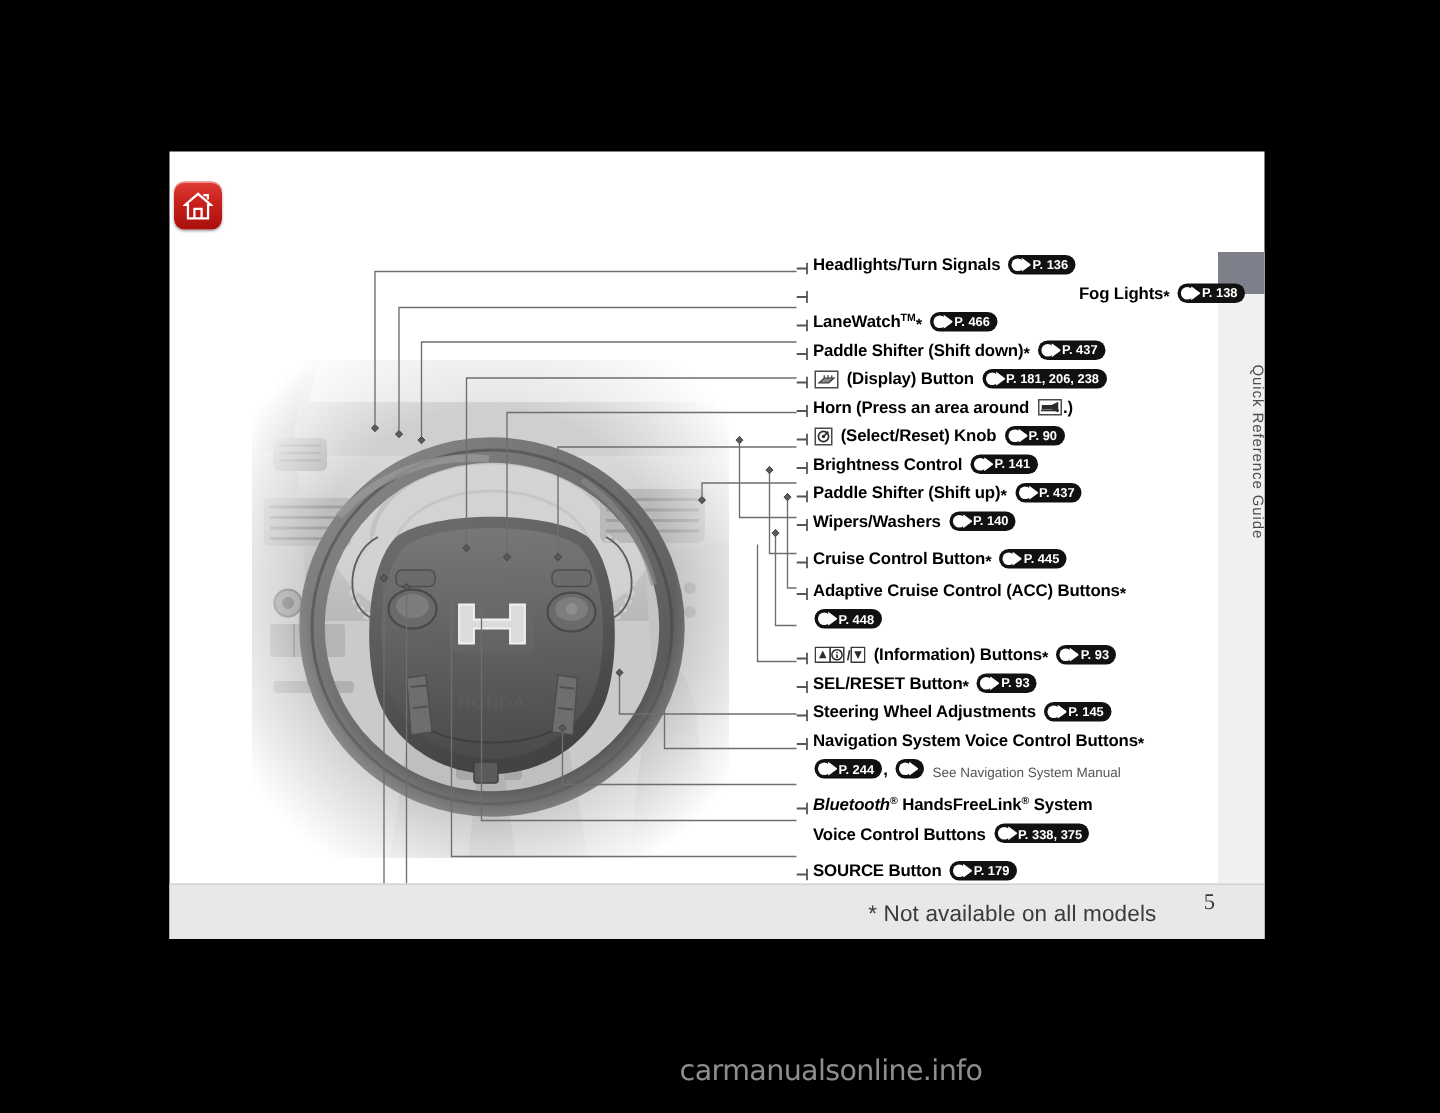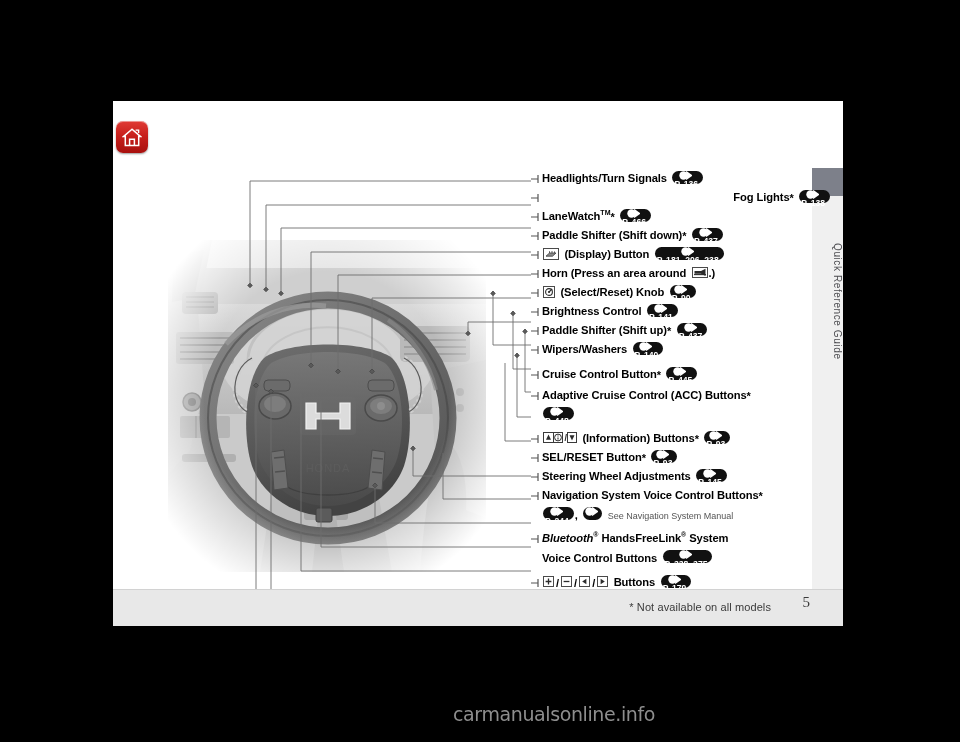--- a/index.html
+++ b/index.html
@@ -18,21 +18,21 @@
     background: #ffffff;
   }
   .page-footer {
     position: absolute; left: 113px; top: 589px;
     width: 730px; height: 37px;
     background: #e8e8e8;
     border-top: 1px solid #d2d2d2;
   }
   .footer-note {
     position: absolute; right: 72px; top: 11px;
-    font-size: 11px; color: #3a3a3a; letter-spacing: 0.1px;
+    font-size: 15px; color: #3a3a3a; letter-spacing: 0.1px;
     white-space: nowrap;
   }
   .footer-pageno {
     position: absolute; right: 33px; top: 4px;
     font-size: 15px; color: #3a3a3a;
     font-family: "Liberation Serif", serif;
   }
 
   
   .side-tab-col {
@@ -115,21 +115,20 @@
     background: #111; color: #fff;
     border-radius: 9px;
     height: 13px;
     padding: 0 5px 0 2px;
     font-size: 8.6px; font-weight: bold;
     vertical-align: middle;
     margin: 0 1px;
     position: relative;
     top: -1px;
     white-space: nowrap;
-    flex-direction: column;
   }
   .pref .arr {
     display: inline-block;
     width: 13px; height: 9px;
     margin-right: 1px;
     flex: 0 0 auto;
   }
   .pref.empty { padding: 0 3px 0 2px; }
   .navnote {
     font-size: 9px; font-weight: normal; color: #555;
@@ -647,20 +646,33 @@
       <span class="ltext">Voice Control Buttons</span>
       <span class="pref">
         <span class="arr"><svg viewBox="0 0 13 9">
               <circle cx="4.5" cy="4.5" r="4.2" fill="#fff"></circle>
               <path d="M2 4.5 H9 M8 1.6 L12 4.5 L8 7.4 Z" stroke="#fff" stroke-width="1.8" fill="#fff"></path>
             </svg></span>
         <span>P. 338, 375</span>
       </span>
     </div>
 
+    <div class="label-row" style="margin-bottom:4px;">
+      <svg class="tick" viewBox="0 0 8 8">
+          <path d="M0 4 H7 M7 0 V8" stroke="#555" stroke-width="1.2" fill="none"></path>
+        </svg>
+      <span class="ltext">SOURCE Button</span>
+      <span class="pref">
+        <span class="arr"><svg viewBox="0 0 13 9">
+              <circle cx="4.5" cy="4.5" r="4.2" fill="#fff"></circle>
+              <path d="M2 4.5 H9 M8 1.6 L12 4.5 L8 7.4 Z" stroke="#fff" stroke-width="1.8" fill="#fff"></path>
+            </svg></span>
+        <span>P. 179</span>
+      </span>
+    </div>
 
     <div class="label-row">
       <svg class="tick" viewBox="0 0 8 8">
           <path d="M0 4 H7 M7 0 V8" stroke="#555" stroke-width="1.2" fill="none"></path>
         </svg>
       <span class="gbox icon-plus">
           <svg viewBox="0 0 9 9">
             <path d="M4.5 1.6 V7.4 M1.6 4.5 H7.4" stroke="#2b2b2b" stroke-width="1.3"></path>
           </svg>
         </span><span class="slash">/</span><span class="gbox icon-minus">

